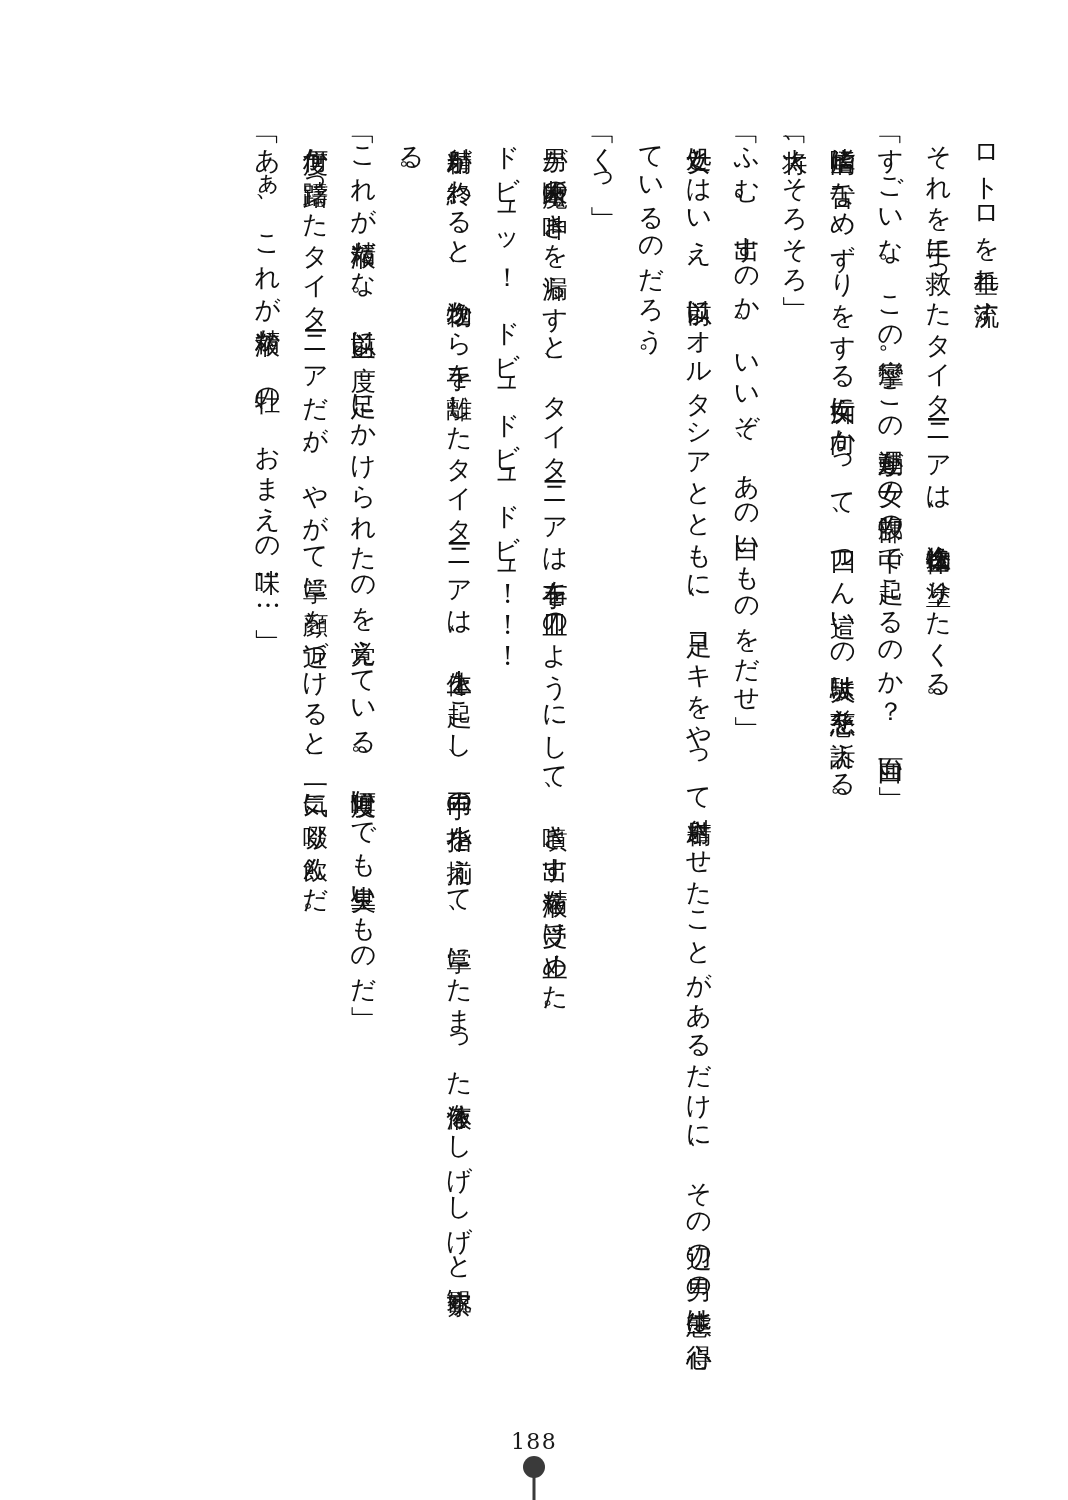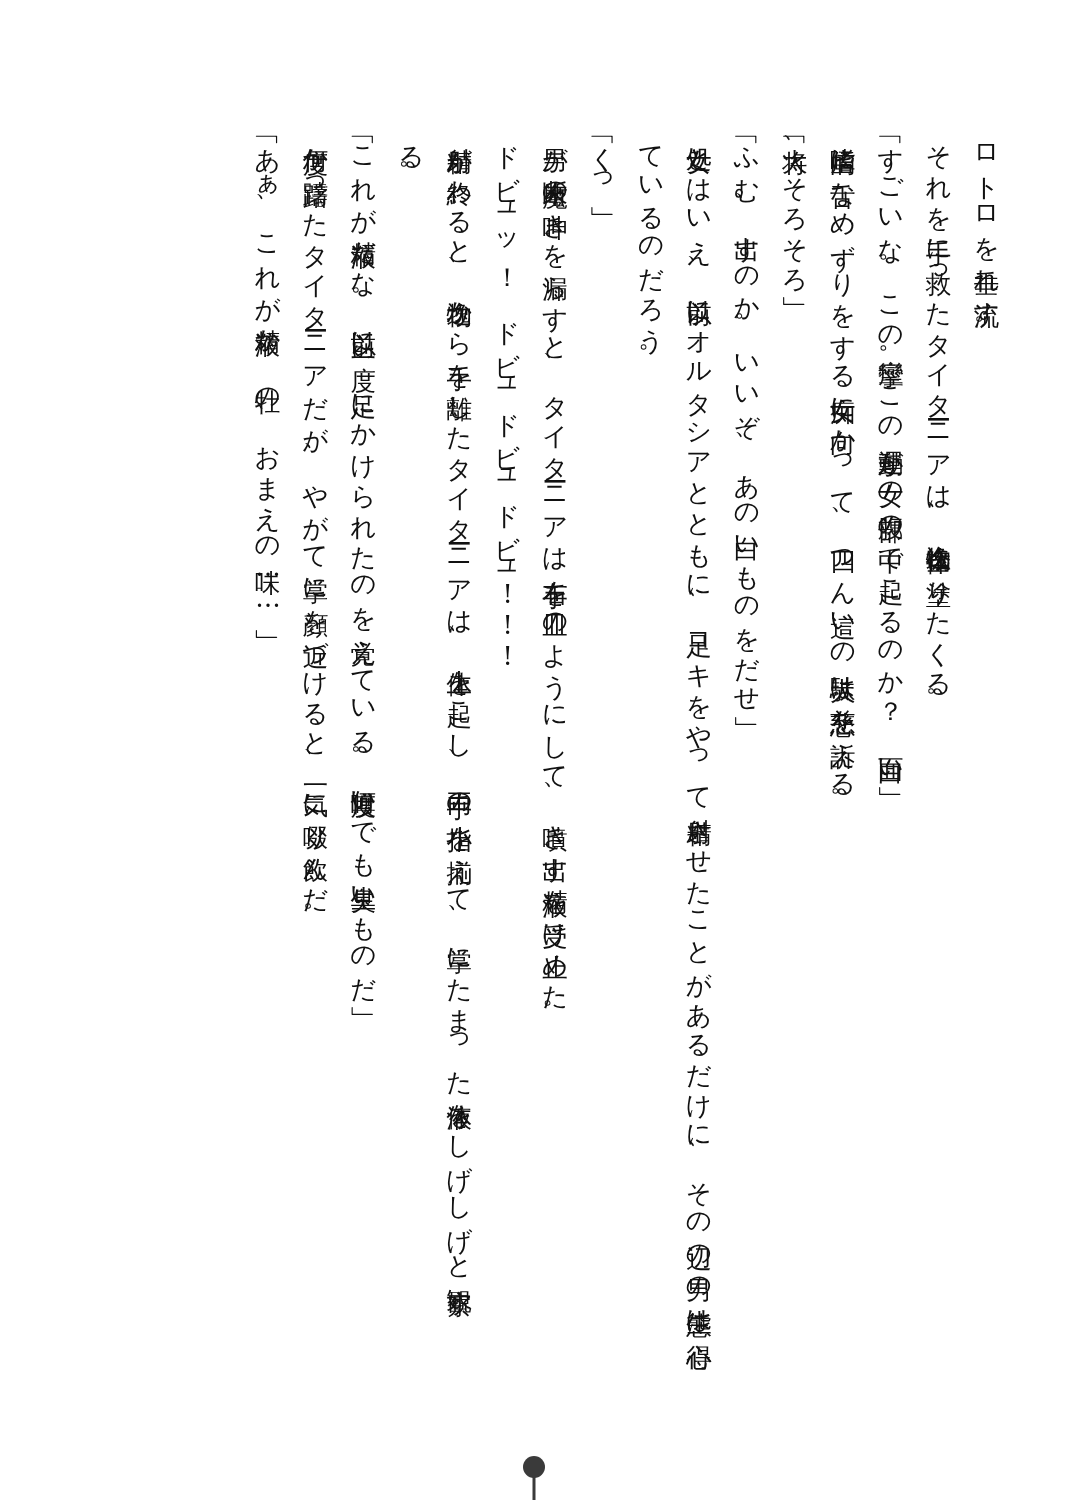--- a/index.html
+++ b/index.html
@@ -94,19 +94,20 @@
     <p>処女とはいえ、以前にオルタシアとともに、足コキをやって射精させたことがあるだけに、その辺の男の生態は心得ているのだろう。</p>
     <p>「くっ」</p>
     <p>男が断末魔の呻きを漏らすと、タイターニアは右手を皿のようにして、噴き出す精液を受け止めた。</p>
     <p>ドビュッ！　ドビュドビュドビュ!!!</p>
     <p>射精が終わると、逸物から手を離したタイターニアは、上体を起こし、両手の小指を揃えて、掌にたまった液体をしげしげと観察する。</p>
     <p>「これが精液だな。以前に一度、足にかけられたのを覚えている。何度嗅いでも生臭いものだ」</p>
     <p>何度か躊躇ったタイターニアだが、やがて掌に顔を近づけると、一気に啜り飲んだ。</p>
     <p>「あぁ、これが精液か、牡の、おまえの味……」</p>
   </div>
 
+  <div class="page-number">188</div>
 
   <div class="footer-ornament">
     <div class="dot"></div>
     <div class="stem"></div>
   </div>
 
 </div>
 
 </body></html>

